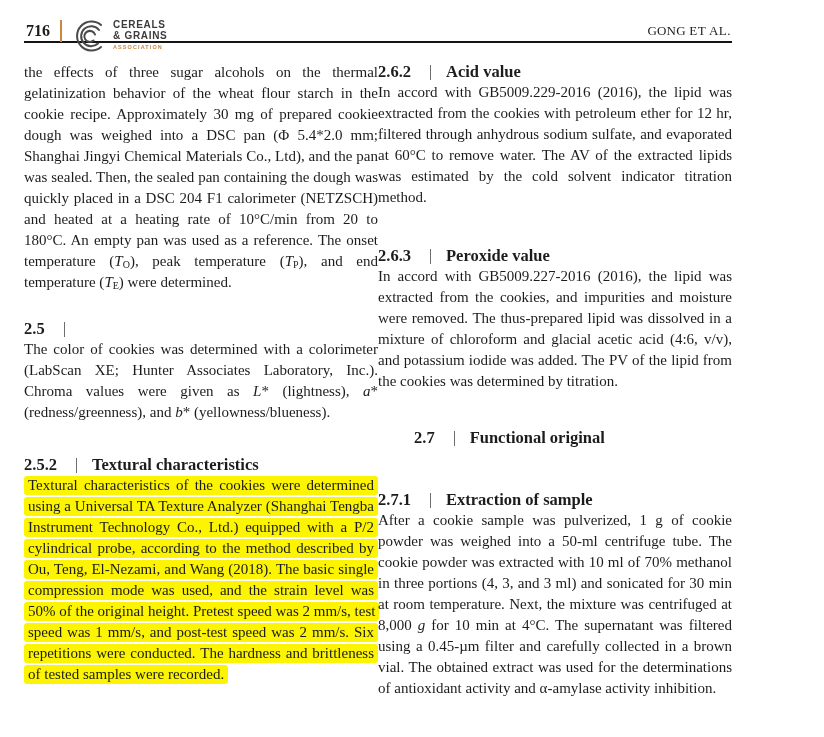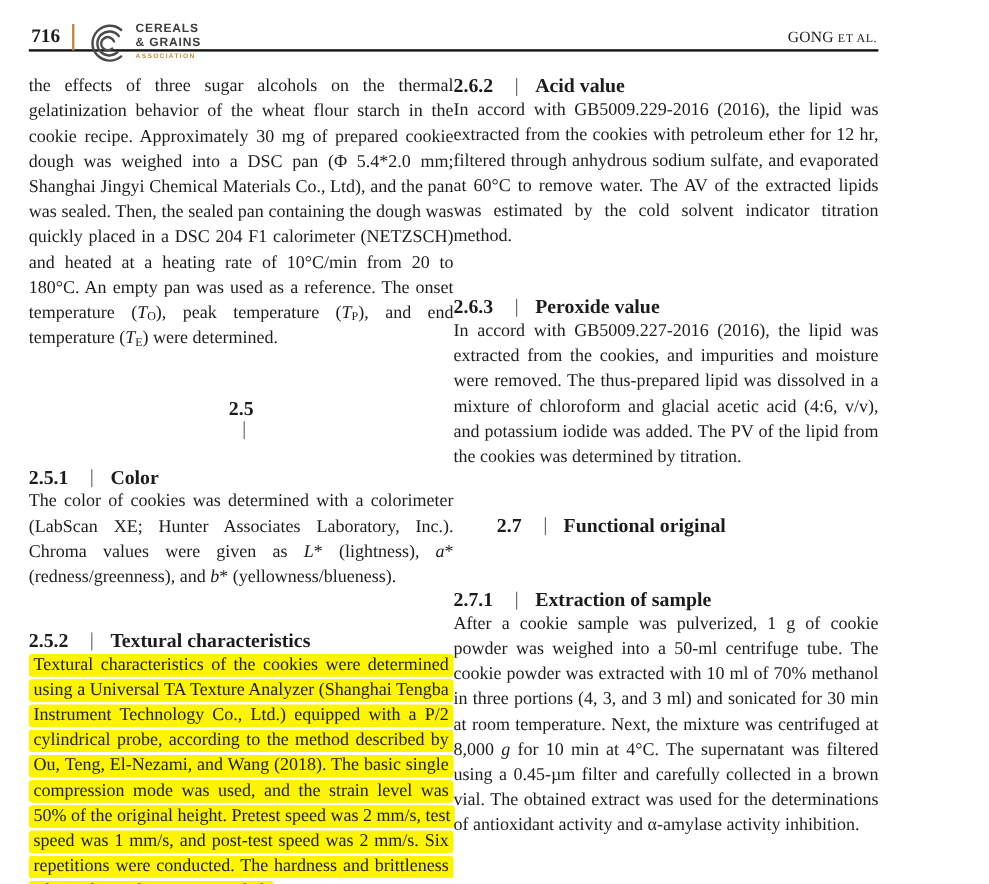--- a/index.html
+++ b/index.html
@@ -36,21 +36,21 @@
     letter-spacing: 0.7px; line-height: 10.5px; white-space: nowrap;
   }
   .logo-l3 {
     font-size: 5.5px; font-weight: bold; color: var(--color-accent, #c9883c);
     letter-spacing: 1.1px; margin-top: 2.5px; white-space: nowrap;
   }
   .running-head {
     position: absolute; right: 25px; top: 23px;
     font-size: 13px; letter-spacing: 0.2px;
   }
-  .running-head .et-al { font-size: 10px; letter-spacing: 0.5px; }
+  .running-head .et-al { font-size: 13px; letter-spacing: 0.5px; }
 
   
   .columns {
     display: grid;
     grid-template-columns: 1fr 1fr;
     padding: 0 24px;
     align-items: start;
   }
   .col { min-width: 0; }
 
@@ -76,21 +76,21 @@
 
   .highlight {
     background: var(--color-highlight, #fcf400);
     padding: 1px 4px 2px 4px;
     border-radius: 3px;
     -webkit-box-decoration-break: clone;
     box-decoration-break: clone;
   }
 
   
-  .mt-a { margin-top: 38px; flex-direction: column; }  
+  .mt-a { margin-top: 26px; }  
   .mt-b { margin-top: 22px; }  
   .mt-c { margin-top: 18px; }  
   .mt-d { margin-top: 32px; }  
   .mt-e { margin-top: 38px; }  
   .mt-f { margin-top: 36px; margin-left: 36px; }  
   .mt-g { margin-top: 42px; }  
   .mt-h { margin-top: 20px; }  
 </style>
 </head>
 <body>
@@ -121,25 +121,20 @@
   <div class="columns">
 
     <div class="col">
       <p class="body">the effects of three sugar alcohols on the thermal gelatinization behavior of the wheat flour starch in the cookie recipe. Approximately 30 mg of prepared cookie dough was weighed into a DSC pan (Φ 5.4*2.0 mm; Shanghai Jingyi Chemical Materials Co., Ltd), and the pan was sealed. Then, the sealed pan containing the dough was quickly placed in a DSC 204 F1 calorimeter (NETZSCH) and heated at a heating rate of 10°C/min from 20 to 180°C. An empty pan was used as a reference. The onset temperature (<i>T</i><sub>O</sub>), peak temperature (<i>T</i><sub>P</sub>), and end temperature (<i>T</i><sub>E</sub>) were determined.</p>
 
       <div class="heading mt-a">
         <span>2.5</span>
         <span class="h-sep"></span>
       </div>
 
-      <div class="heading mt-b">
-        <span>2.5.1</span>
-        <span class="h-sep"></span>
-        <span>Color</span>
-      </div>
 
       <p class="body mt-c">The color of cookies was determined with a colorimeter (LabScan XE; Hunter Associates Laboratory, Inc.). Chroma values were given as <i>L</i>* (lightness), <i>a</i>* (redness/greenness), and <i>b</i>* (yellowness/blueness).</p>
 
       <div class="heading mt-d">
         <span>2.5.2</span>
         <span class="h-sep"></span>
         <span>Textural characteristics</span>
       </div>
 
       <p class="body mt-c"><span class="highlight">Textural characteristics of the cookies were determined using a Universal TA Texture Analyzer (Shanghai Tengba Instrument Technology Co., Ltd.) equipped with a P/2 cylindrical probe, according to the method described by Ou, Teng, El-Nezami, and Wang (2018). The basic single compression mode was used, and the strain level was 50% of the original height. Pretest speed was 2 mm/s, test speed was 1 mm/s, and post-test speed was 2 mm/s. Six repetitions were conducted. The hardness and brittleness of tested samples were recorded.</span></p>

